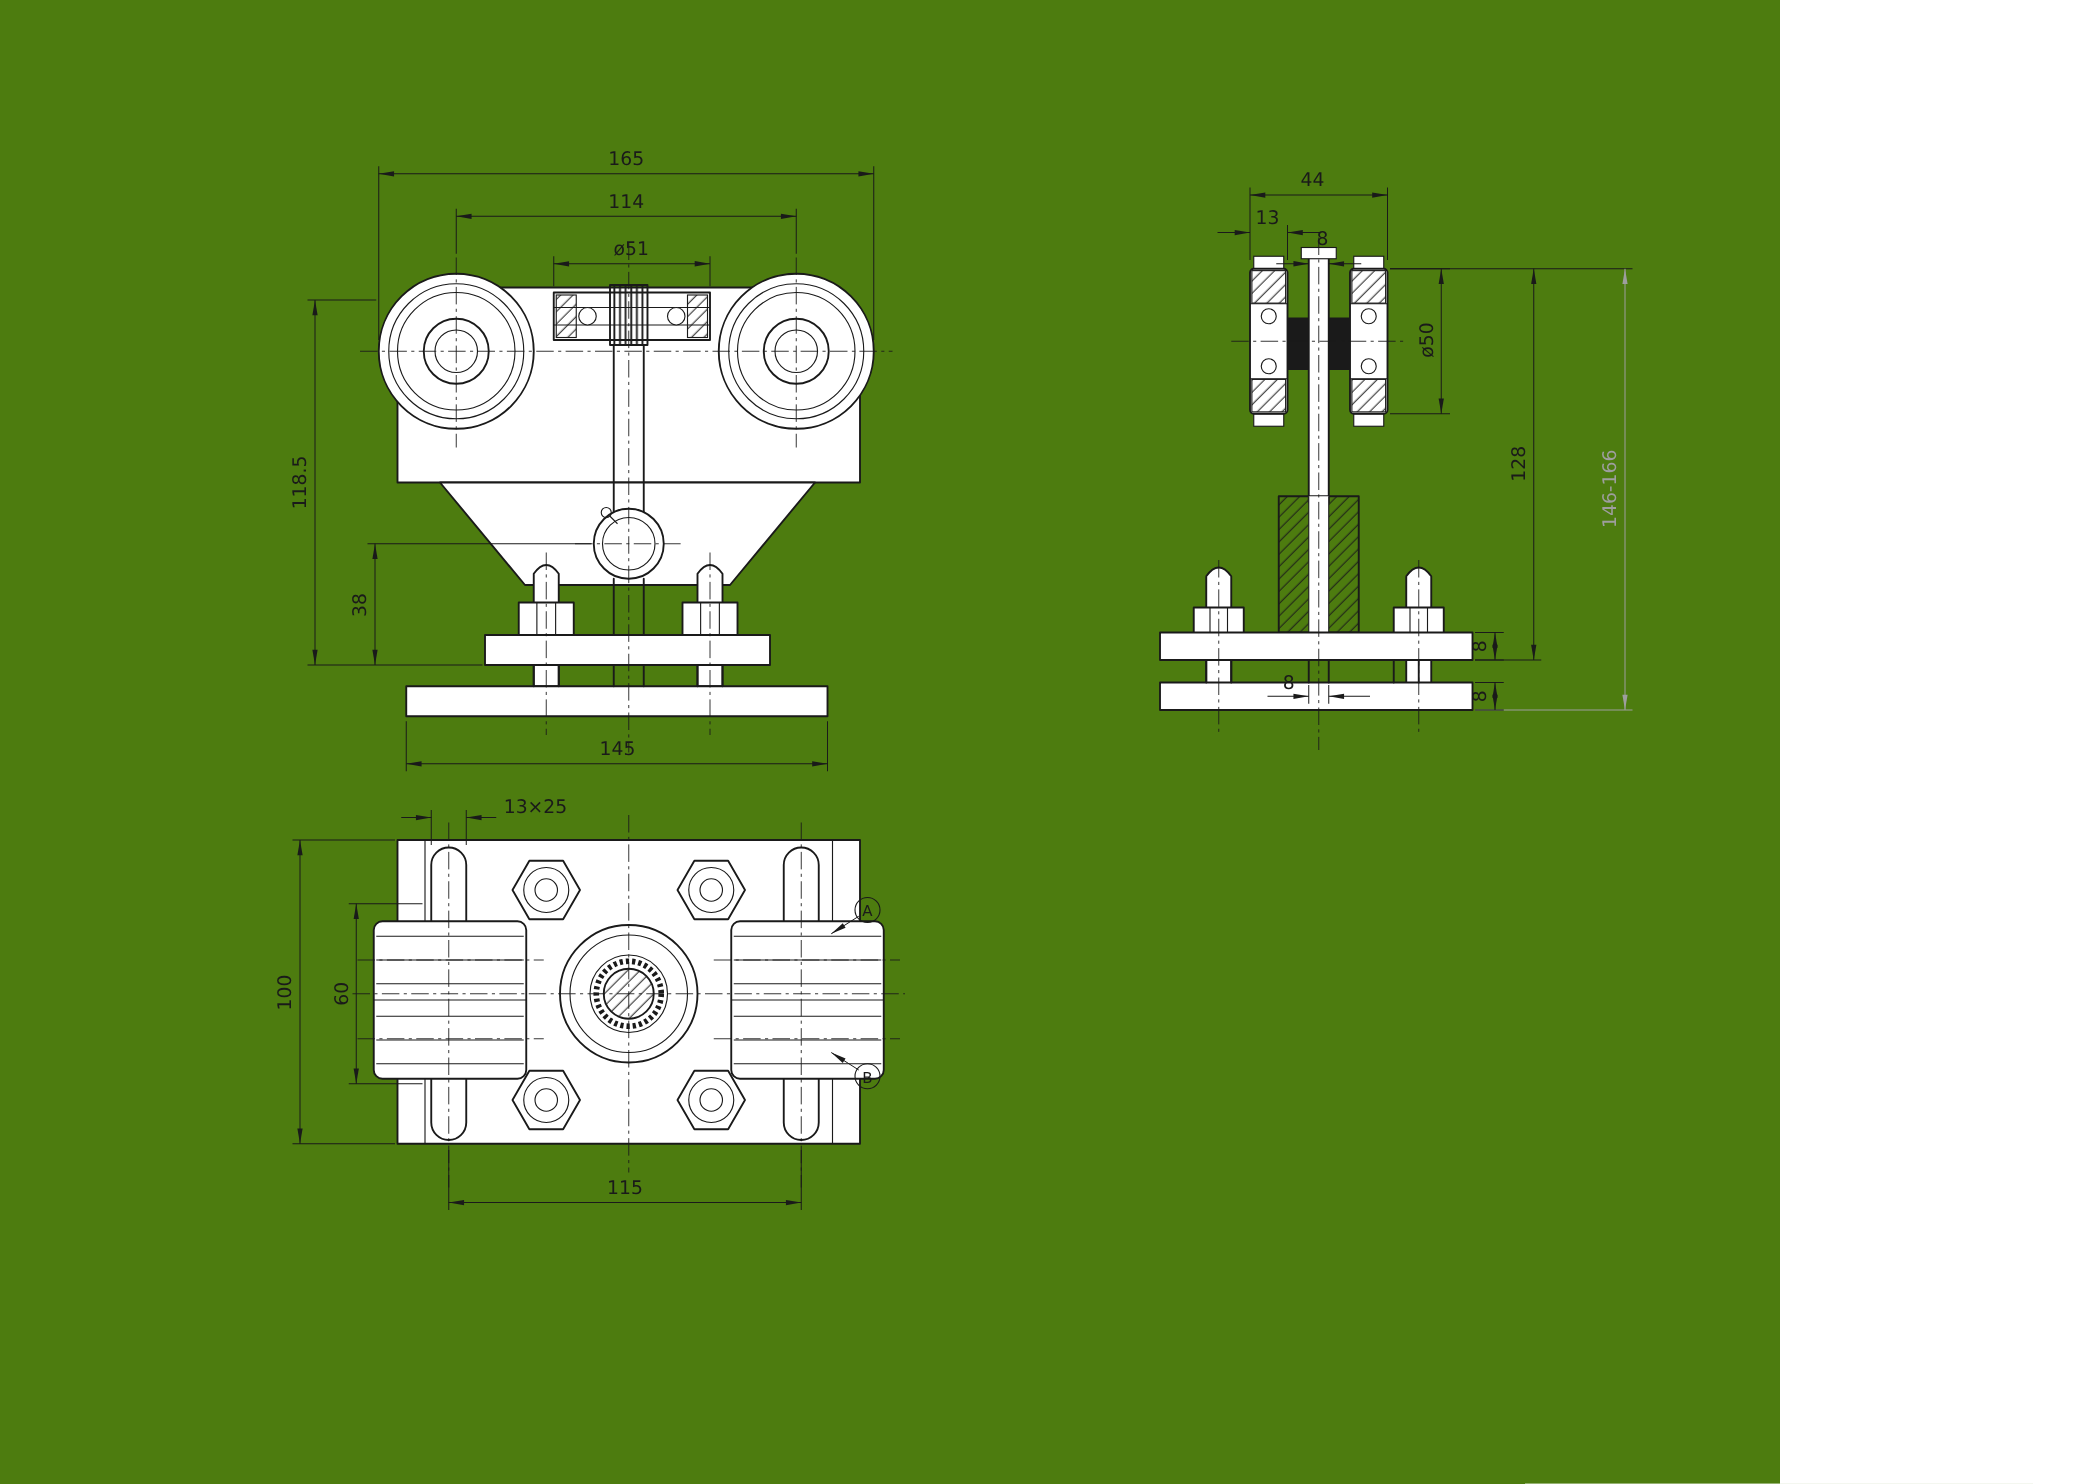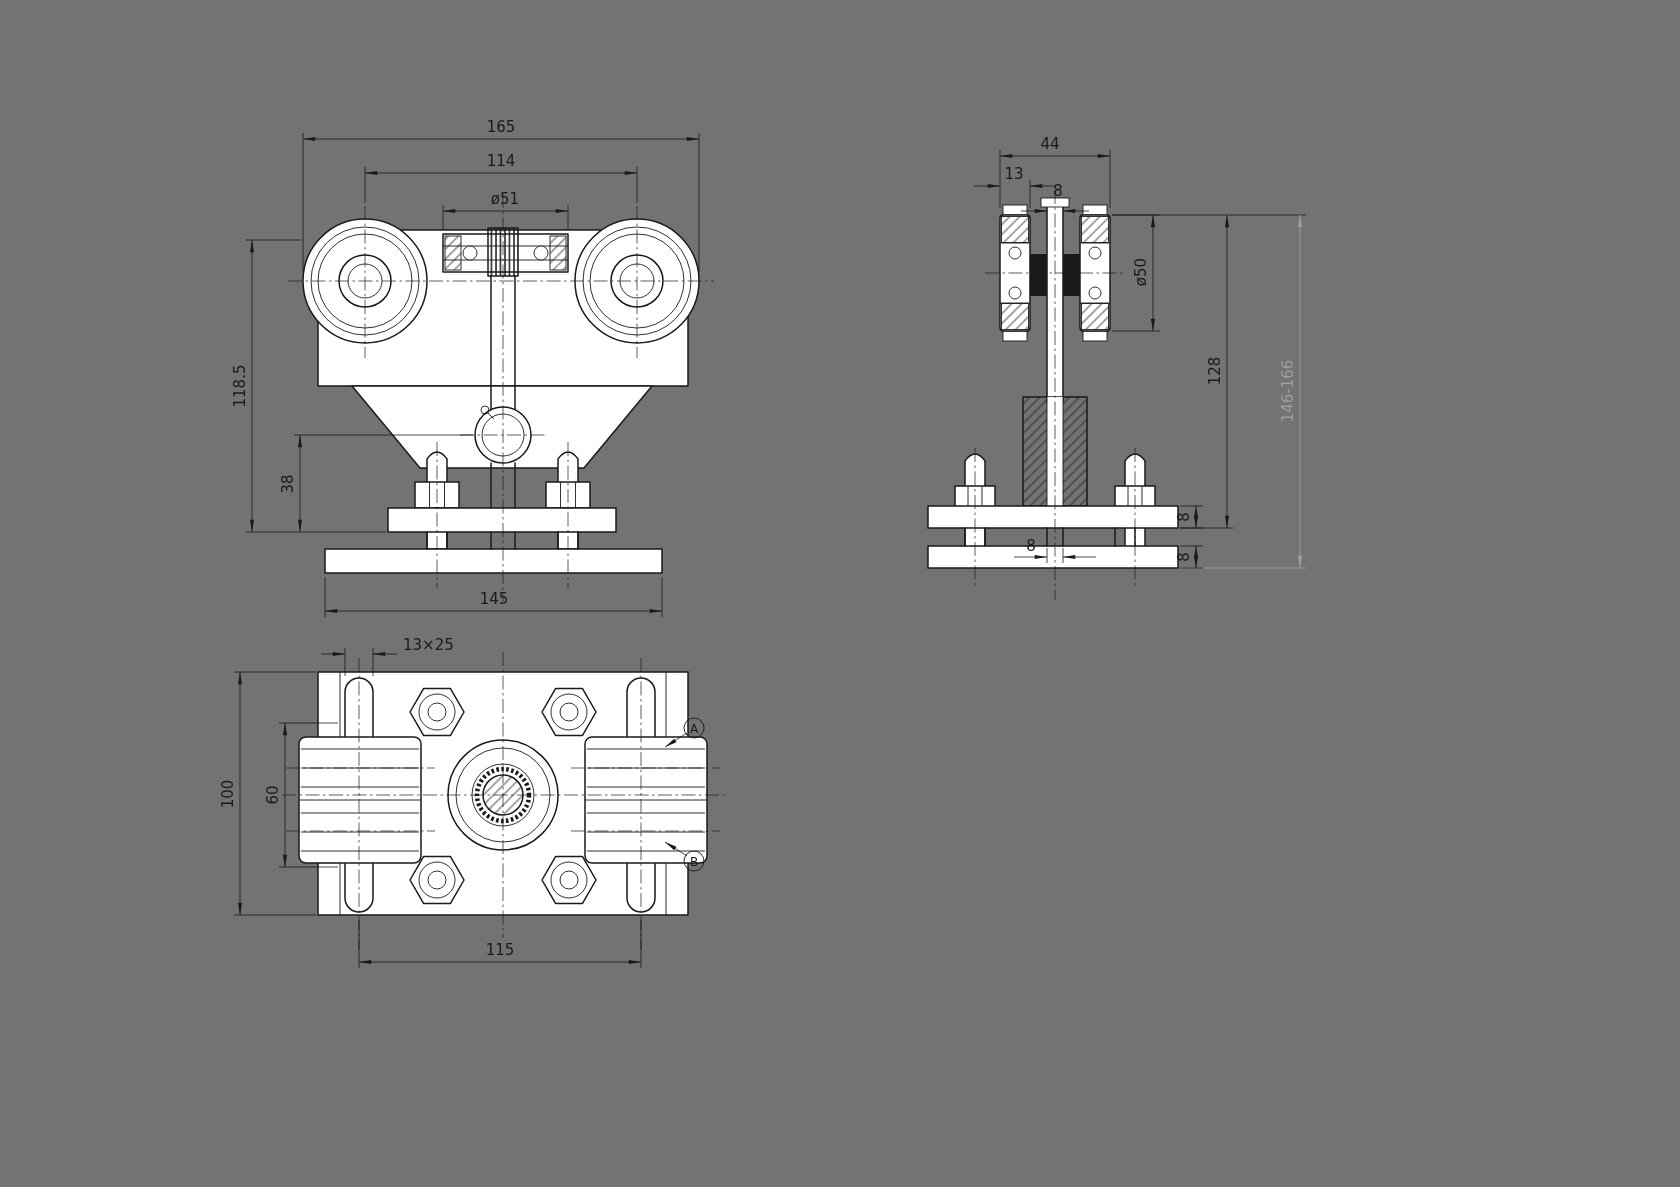--- a/index.html
+++ b/index.html
@@ -1,16 +1,16 @@
 <!DOCTYPE html>
 <html><head>
 <meta charset="utf-8">
 <style>
   html,body{margin:0;padding:0;background:#ffffff;}
-  .page{position:relative;width:1680px;height:1187px;background:#737373;overflow:hidden;}
+  .page{position:relative;width:1424px;height:1187px;background:#4d7c0f;overflow:hidden;}
   svg{display:block;}
   
   .o  {stroke:#1a1a1a;stroke-width:1.5;fill:none;stroke-linejoin:round;stroke-linecap:round;}
   .of {stroke:#1a1a1a;stroke-width:1.5;fill:#ffffff;stroke-linejoin:round;}
   .t  {stroke:#1a1a1a;stroke-width:0.9;fill:none;}
   .tf {stroke:#1a1a1a;stroke-width:0.9;fill:#ffffff;}
   .oh {stroke:#1a1a1a;stroke-width:1.5;stroke-linejoin:round;}
   .th {stroke:#1a1a1a;stroke-width:0.9;}
   .d  {stroke:#1a1a1a;stroke-width:0.8;fill:none;}
   .dg {stroke:#9e9e9e;stroke-width:0.8;fill:none;}

